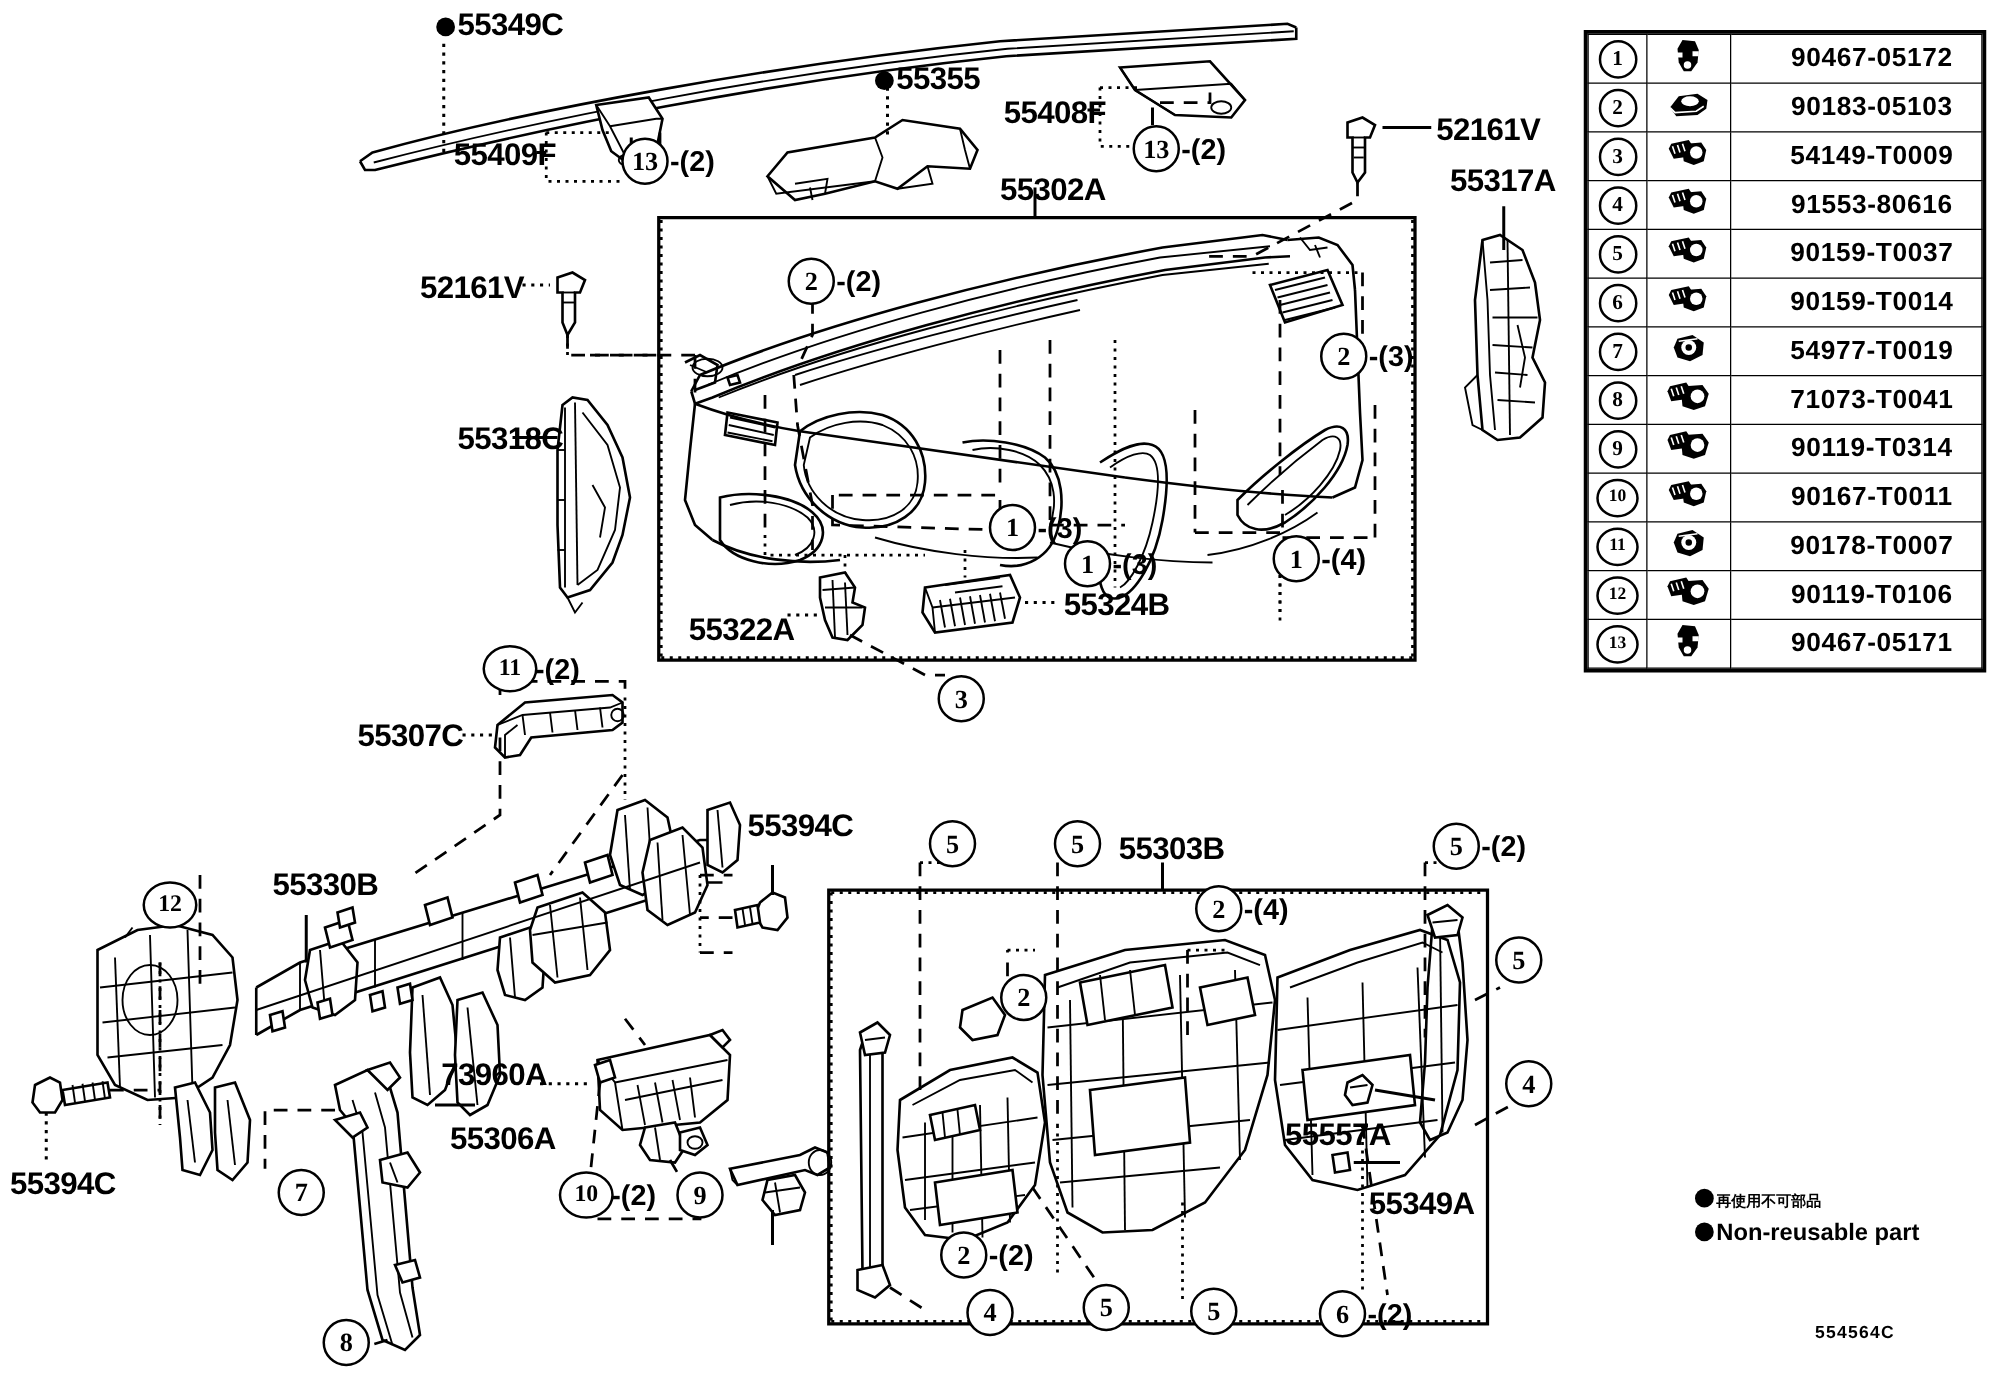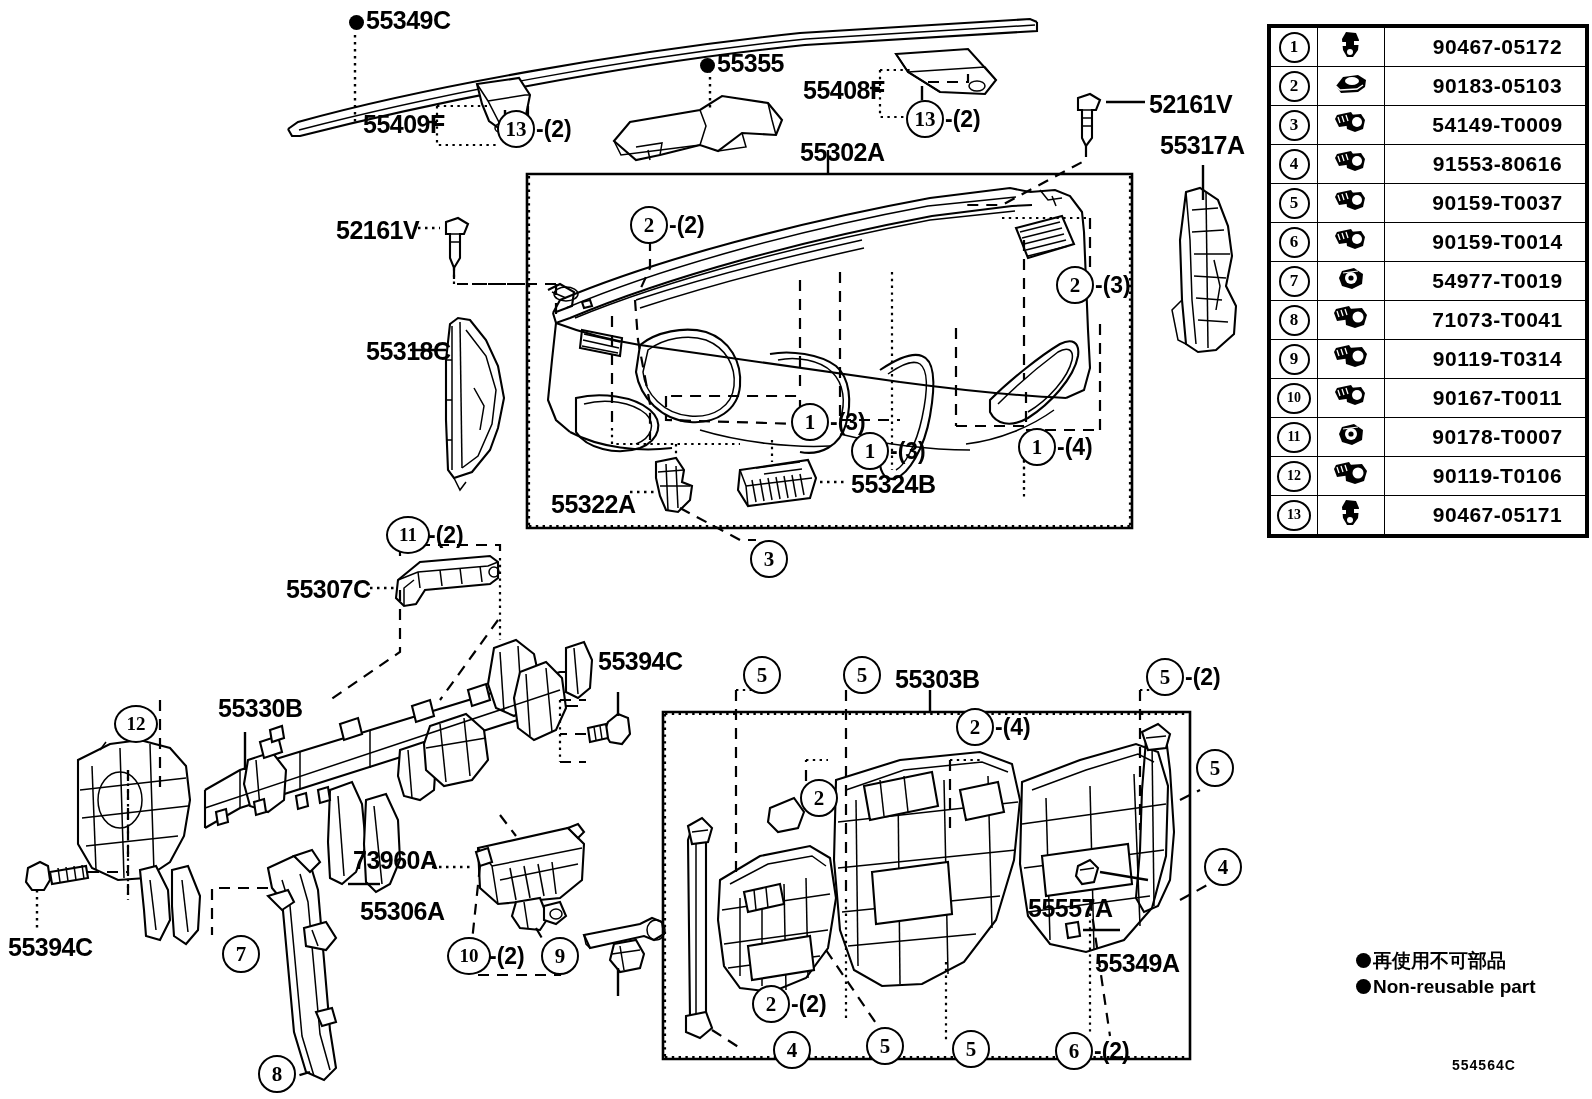--- a/index.html
+++ b/index.html
@@ -32,21 +32,21 @@
   #ptable td.pn{font-size:21px;font-weight:bold;letter-spacing:0.5px;
                 font-family:"Liberation Sans","DejaVu Sans",sans-serif;padding-left:25px;}
   .tcircle{display:inline-flex;width:27px;height:27px;border:2px solid #000;border-radius:50%;
            align-items:center;justify-content:center;font-size:17px;font-weight:bold;
            font-family:"Liberation Serif","DejaVu Serif",serif;}
   .tcircle.two{font-size:14px;width:30px;}
 
   
   #legend{position:absolute;left:1356px;top:947px;}
   #legend div{font-size:19px;font-weight:bold;white-space:nowrap;line-height:26px;}
-  #legend .jp{font-family:"DejaVu Sans",sans-serif;font-size:19px;}
+  #legend .jp{font-family:"DejaVu Sans",sans-serif;font-size:12px;}
   #diagno{position:absolute;left:1452px;top:1057px;font-size:14px;font-weight:bold;
           letter-spacing:1px;}
 
   #refer{position:absolute;left:553px;top:995px;font-size:23px;font-weight:bold;
          line-height:27px;letter-spacing:0.5px;white-space:pre;}
 </style>
 </head>
 <body>
 
 <div id="sheet">

